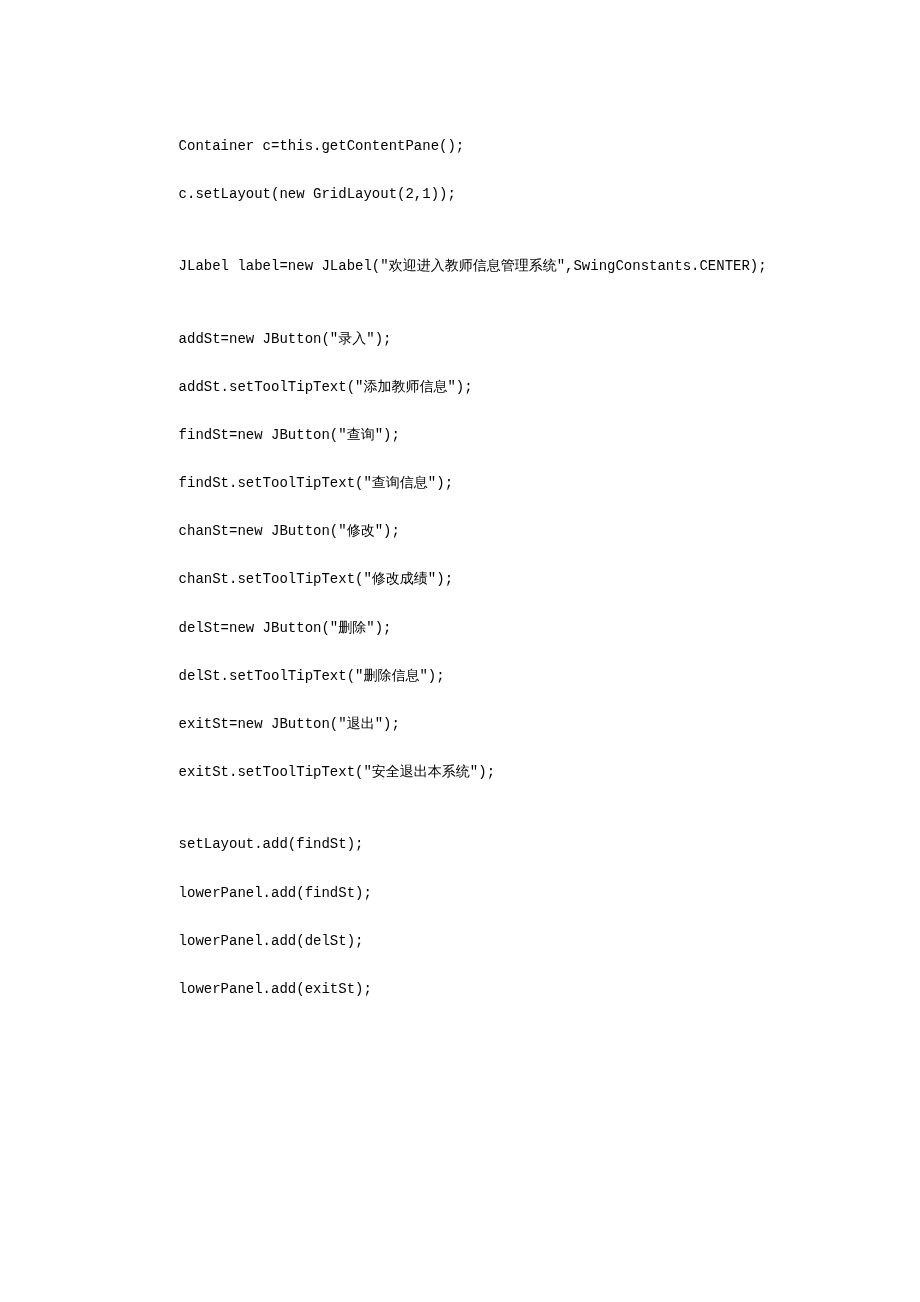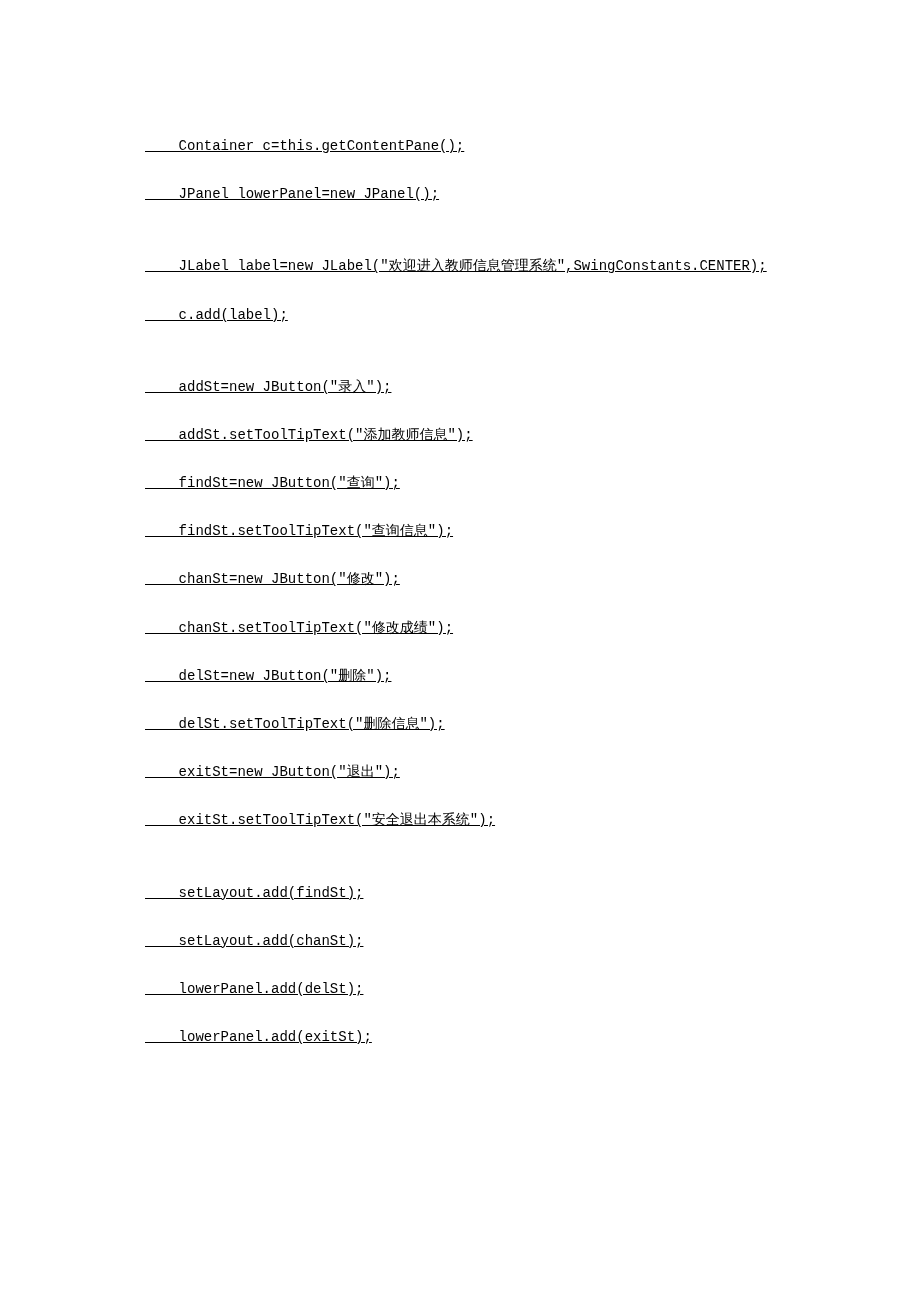--- a/index.html
+++ b/index.html
@@ -10,45 +10,44 @@
     line-height: 1.72;
     color: #000;
     padding: 110px 0 0 0;
     width: 920px;
   }
   .page {
     padding-left: 145px;
     padding-right: 100px;
     white-space: pre;
   }
-  .line span { display: inline; text-decoration: underline; }
+  .line span { display: inline; }
 </style>
 </head>
 <body>
 
 <div class="page">
 <div class="line"><span>    Container c=this.getContentPane();</span></div>
-<div class="line"><span>    JPanel lowerPanel=new JPanel();</span></div>
+<div class="line"><span>    c.setLayout(new GridLayout(2,1));</span></div>
 <div class="line"><span></span></div>
 <div class="line"><span>    JLabel label=new JLabel("欢迎进入教师信息管理系统",SwingConstants.CENTER);</span></div>
-<div class="line"><span>    c.add(label);</span></div>
 <div class="line"><span></span></div>
 <div class="line"><span>    addSt=new JButton("录入");</span></div>
 <div class="line"><span>    addSt.setToolTipText("添加教师信息");</span></div>
 <div class="line"><span>    findSt=new JButton("查询");</span></div>
 <div class="line"><span>    findSt.setToolTipText("查询信息");</span></div>
 <div class="line"><span>    chanSt=new JButton("修改");</span></div>
 <div class="line"><span>    chanSt.setToolTipText("修改成绩");</span></div>
 <div class="line"><span>    delSt=new JButton("删除");</span></div>
 <div class="line"><span>    delSt.setToolTipText("删除信息");</span></div>
 <div class="line"><span>    exitSt=new JButton("退出");</span></div>
 <div class="line"><span>    exitSt.setToolTipText("安全退出本系统");</span></div>
 <div class="line"><span></span></div>
 <div class="line"><span>    setLayout.add(findSt);</span></div>
-<div class="line"><span>    setLayout.add(chanSt);</span></div>
+<div class="line"><span>    lowerPanel.add(findSt);</span></div>
 <div class="line"><span>    lowerPanel.add(delSt);</span></div>
 <div class="line"><span>    lowerPanel.add(exitSt);</span></div>
 
 <div class="line"><span></span></div>
 
 
 
 
 
 

